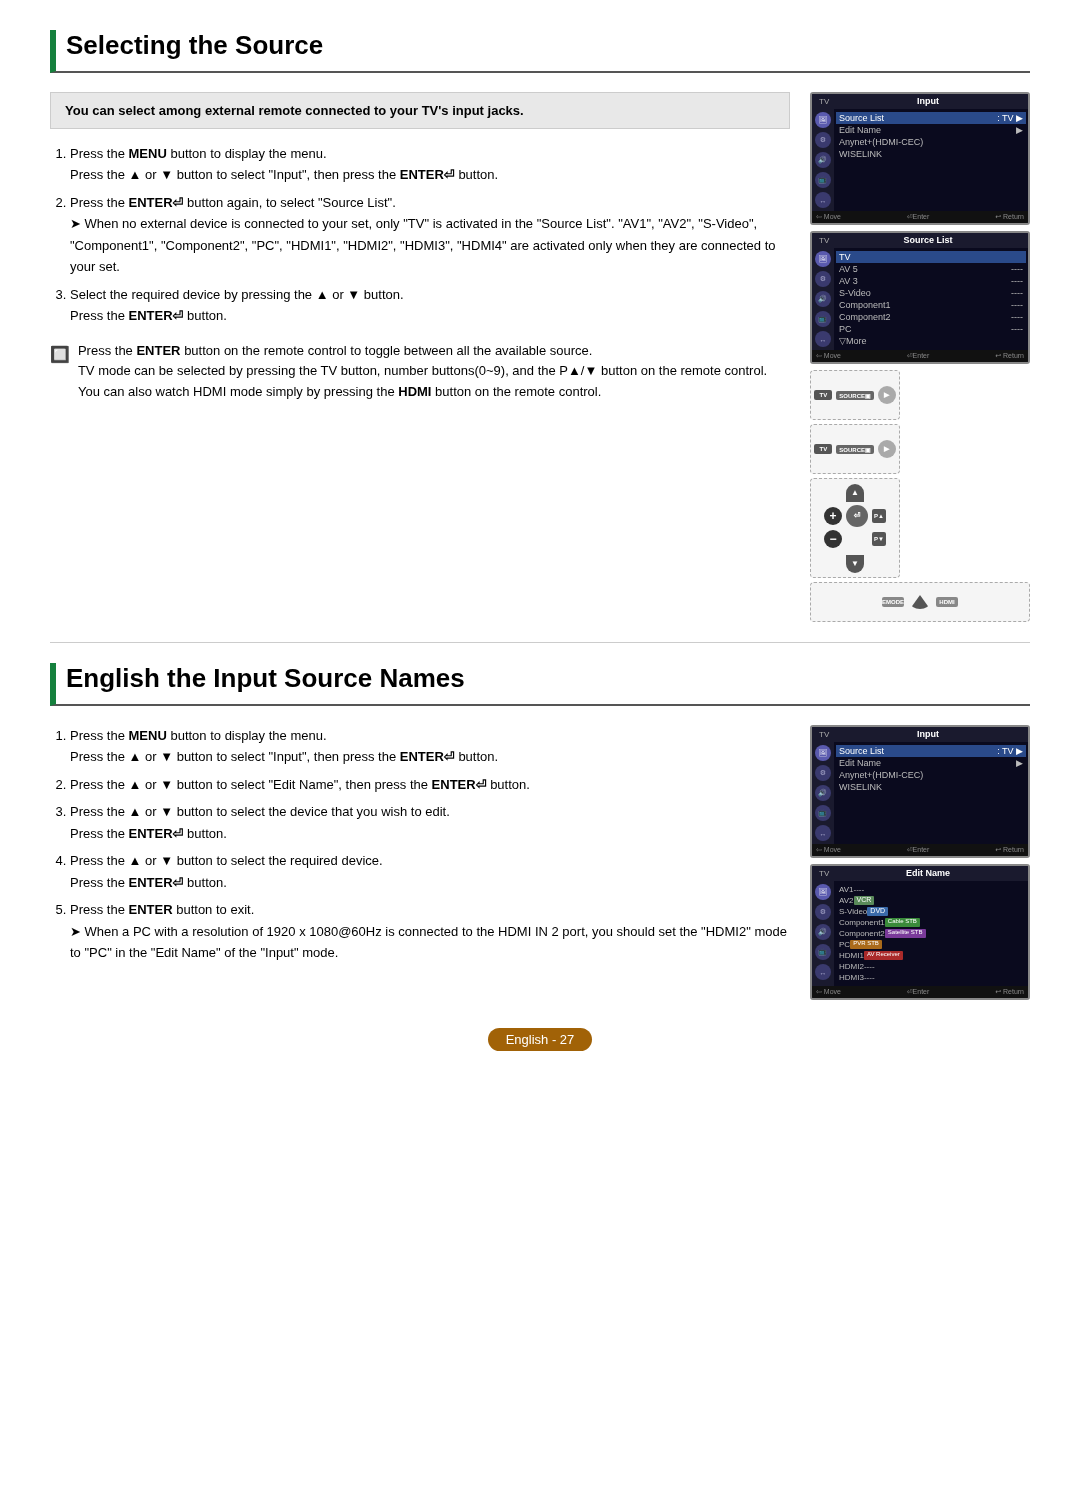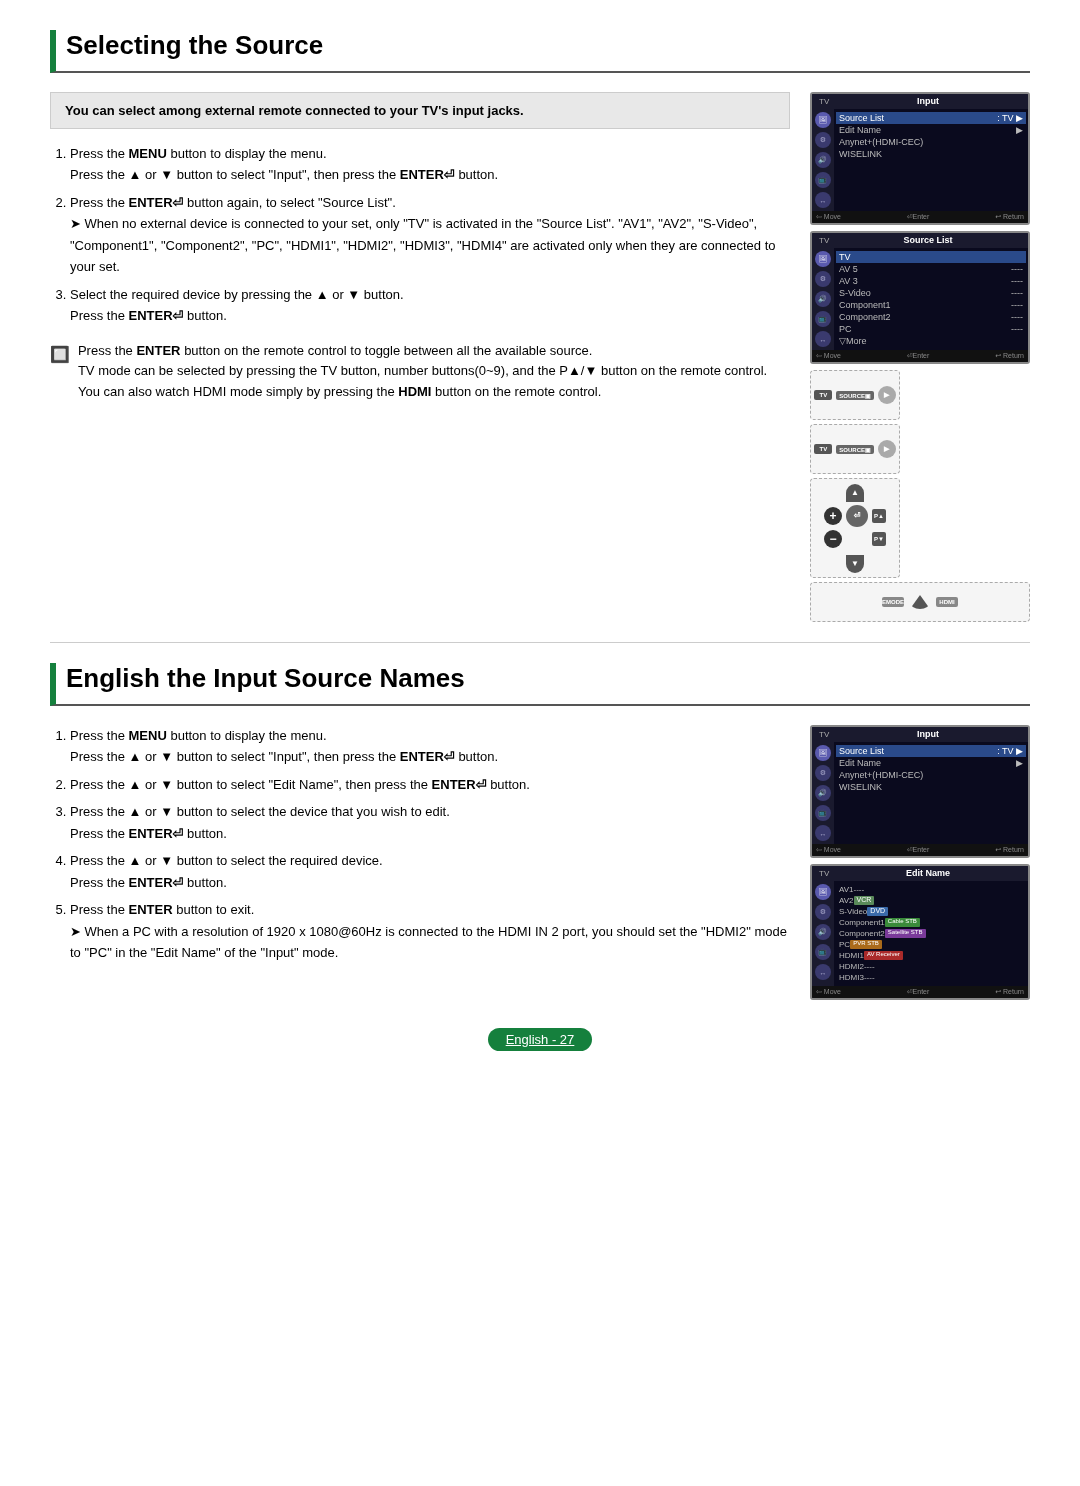--- a/index.html
+++ b/index.html
@@ -254,26 +254,25 @@
     strong { font-weight: bold; }
 
     
     .page-footer {
       text-align: center;
       margin-top: 20px;
       padding-top: 8px;
     }
     .page-number-badge {
       display: inline-block;
-      background: #15803d;
+      background: #a16207;
       color: #fff;
       padding: 4px 18px;
       border-radius: 12px;
       font-size: 13px;
-      text-decoration: underline;
     }
 
     
     .section-divider {
       border: none;
       border-top: 1px solid #ccc;
       margin: 20px 0;
     }
   </style>
 </head>

